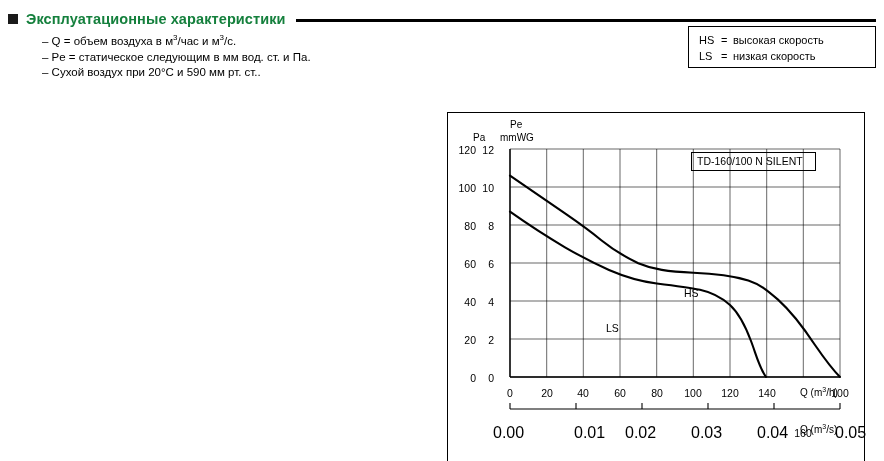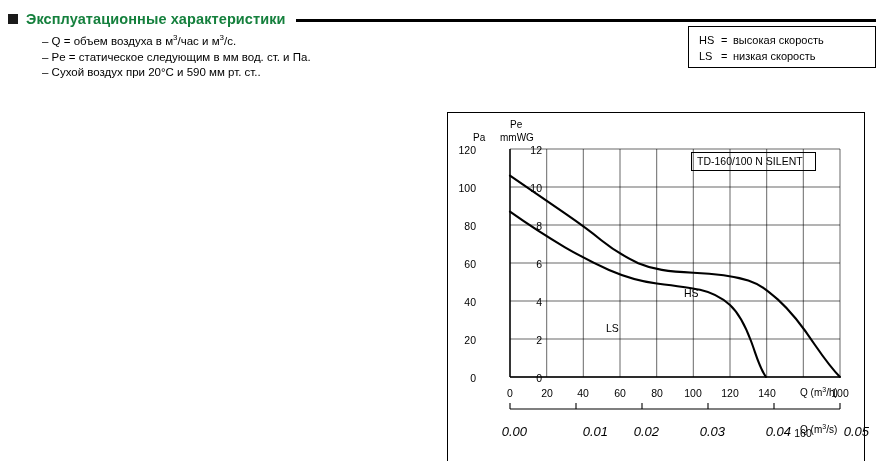--- a/index.html
+++ b/index.html
@@ -128,36 +128,35 @@
   .cap-qh  { left: 352px; top: 274px; }
   .cap-qs  { left: 352px; top: 311px; }
 
   .ylab {
     position: absolute;
     font-size: 10.5px;
     text-align: right;
     color: #000;
   }
   .ylab-pa  { width: 24px; }
-  .ylab-mm  { width: 12px; margin-left: 48px; }
+  .ylab-mm  { width: 12px; }
 
   .xlab {
     position: absolute;
     font-size: 10.5px;
     text-align: center;
     color: #000;
     width: 30px;
   }
   .xlab2 {
     position: absolute;
-    font-size: 13px;
-    text-align: right;
+    font-size: 16px;
+    text-align: left;
     color: #000;
     width: 34px;
-    font-style: italic;
   }
 
   .model-box {
     position: absolute;
     left: 243px;
     top: 39px;
     border: 1px solid #000;
     padding: 2px 12px 3px 5px;
     font-size: 10.5px;
     background: #fff;

